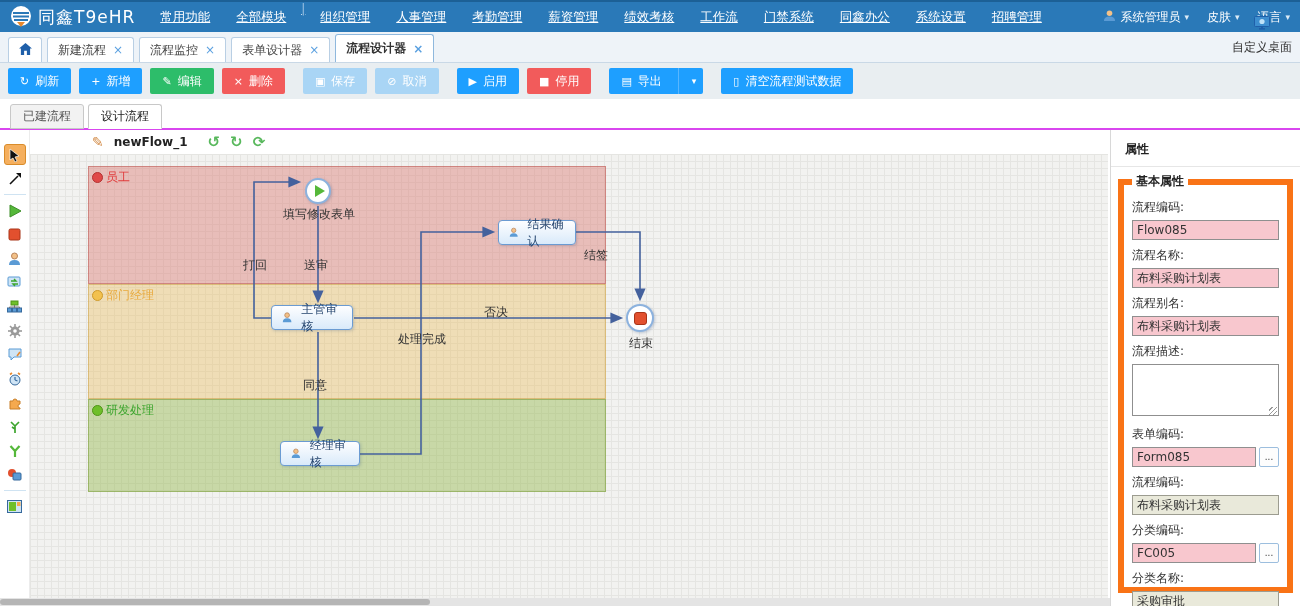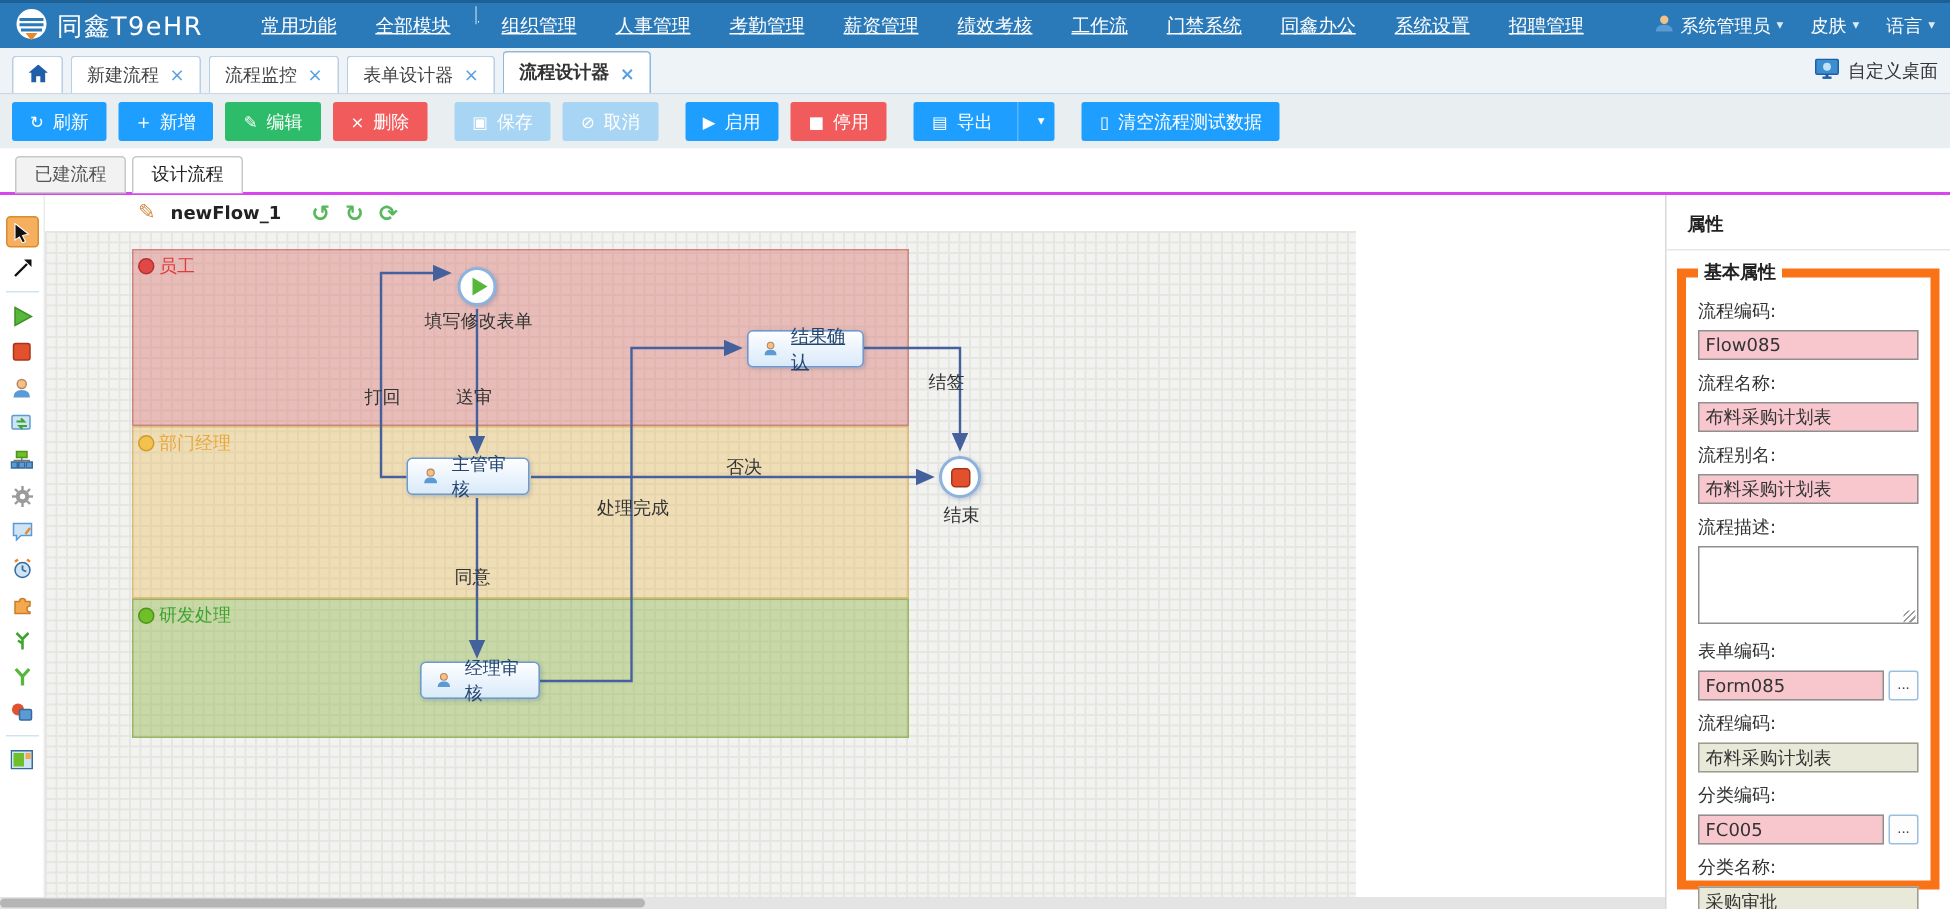--- a/index.html
+++ b/index.html
@@ -1,36 +1,36 @@
 <!DOCTYPE html>
 <html><head>
 <meta charset="utf-8">
 <style>
   * { box-sizing: border-box; margin:0; padding:0; }
   html,body { width:1300px; height:606px; overflow:hidden; }
   body { font-family:"DejaVu Sans","Liberation Sans",sans-serif; font-size:12px; background:#fff; position:relative; }
 
   
   .navbar { height:32px; background:#2a79b8; border-top:2px solid #1c6096; display:flex; align-items:center; color:#fff; padding:0 10px; }
-  .brand { display:flex; align-items:center; gap:6px; margin-right:26px; }
+  .brand { display:flex; align-items:center; gap:6px; margin-right:12px; }
   .brand-name { font-size:17px; letter-spacing:1px; color:#fff; }
   .nav-items { display:flex; align-items:flex-start; height:100%;text-decoration:underline; }
   .nav-item { color:#fff; padding:0 13px; height:100%; display:flex; align-items:center; cursor:pointer; font-size:12.5px; }
   .nav-divider { color:#9cc3e2; padding:0 2px; }
   .nav-right { margin-left:auto; display:flex; align-items:center; gap:18px; font-size:12px; }
   .nav-right .drop { display:flex; align-items:center; gap:4px; cursor:pointer; }
   .caret { font-size:9px; color:#dcebf7; }
 
   
   .tabbar { height:31px; background:#eef3f8; border-bottom:1px solid #c9d8e6; display:flex; align-items:flex-end; padding:0 8px; }
   .tab { height:25px; background:#fff; border:1px solid #b9cfe4; border-bottom:none; border-radius:3px 3px 0 0; display:flex; align-items:center; gap:7px; padding:0 10px; margin-right:5px; color:#444; cursor:pointer; }
   .tab.home { width:34px; justify-content:center; }
   .tab.active { height:28px; border-color:#8fb8dd; font-weight:bold; color:#333; }
   .tab .close { color:#5aa0e0; font-size:12px; cursor:pointer; }
-  .custom-desktop { margin-left:auto; display:flex; align-items:center; gap:6px; color:#333; margin-bottom:6px; cursor:pointer; }
+  .custom-desktop { margin-left:auto; display:flex; align-items:center; gap:6px; color:#333; margin-bottom:6px; cursor:pointer;flex-direction:column; }
 
   
   .toolbar { height:36px; background:#e9eef1; display:flex; align-items:center; padding:0 8px; gap:8px; }
   .btn { height:26px; border:none; border-radius:2px; color:#fff; font-size:12px; padding:0 12px; display:flex; align-items:center; gap:6px; cursor:pointer; font-family:inherit; }
   .btn .bicon { font-size:11px; }
   .btn.blue { background:#1e9fff; }
   .btn.green { background:#2dbd6a; }
   .btn.red { background:#f25b5b; }
   .btn.disabled { background:#a9d5f5; cursor:default; }
   .btn.split { padding-right:0; margin-left:10px; }
@@ -50,21 +50,21 @@
   .flow-pencil { color:#d28a45; font-size:14px; transform:rotate(0deg); }
   .flow-name { font-weight:bold; color:#222; margin-right:10px; }
   .hist-icon { color:#58b85c; font-size:15px; font-weight:bold; cursor:pointer; }
 
   .palette { position:absolute; left:0; top:0; width:30px; bottom:8px; background:#fff; border-right:1px solid #ececec; display:flex; flex-direction:column; align-items:center; padding-top:14px; gap:3px; z-index:3; }
   .ptool { width:22px; height:21px; display:flex; align-items:center; justify-content:center; cursor:pointer; border-radius:3px; }
   .ptool.selected { background:#f5af5e; border:1px solid #d98c2b; }
   .ptool svg { display:block; }
   .psep { width:22px; height:1px; background:#cfe3f2; margin:2px 0; }
 
-  .canvas { position:absolute; left:30px; top:24px; width:874px; height:444px;
+  .canvas { position:absolute; left:30px; top:24px; width:1078px; height:444px;
     background-color:#f2f2f0;
     background-image:linear-gradient(#e5e5e2 1px, transparent 1px), linear-gradient(90deg,#e5e5e2 1px, transparent 1px);
     background-size:7px 7px; overflow:hidden; }
 
   .lane { position:absolute; left:58px; width:518px; }
   .lane-label { position:absolute; top:2px; left:3px; display:flex; align-items:center; gap:3px; font-size:12px; }
   .lane-dot { width:11px; height:11px; border-radius:50%; display:inline-block; }
   .lane1 { top:12px; height:118px; background:rgba(219,116,109,.42); border:1px solid rgba(186,88,82,.55); }
   .lane1 .lane-label { color:#e03a3a; } .lane1 .lane-dot { background:#e04848; border:1px solid #b53030; }
   .lane2 { top:130px; height:115px; background:rgba(233,186,88,.38); border:1px solid rgba(200,155,60,.5); }
@@ -398,28 +398,28 @@
           <path d="M324,164 L590,164" marker-end="url(#arr)"></path>
           <path d="M546,78 L610,78 L610,144" marker-end="url(#arr)"></path>
         </g>
       </svg>
 
       <span class="edge-label" style="left:225px; top:111px;">打回</span>
       <span class="edge-label" style="left:286px; top:111px;">送审</span>
       <span class="edge-label" style="left:285px; top:231px;">同意</span>
       <span class="edge-label" style="left:392px; top:185px;">处理完成</span>
       <span class="edge-label" style="left:466px; top:158px;">否决</span>
-      <span class="edge-label" style="left:601px; top:101px;">结签</span>
+      <span class="edge-label" style="left:566px; top:101px;">结签</span>
 
       <div class="node-circle" style="left:275px; top:24px;">
         <span class="play-tri"></span>
       </div>
       <span class="node-label" style="left:289px; top:52px;">填写修改表单</span>
 
-      <div class="task-node" style="left:468px; top:66px; width:78px;text-decoration:underline;">
+      <div class="task-node" style="left:468px; top:66px; width:78px;">
         <svg width="12" height="13" viewBox="0 0 13 14">
             <circle cx="6.5" cy="4" r="3" fill="#f3c188" stroke="#b9845a"></circle>
             <path d="M1 13 Q1 8 6.5 8 Q12 8 12 13 Z" fill="#5b9bd5"></path>
           </svg>
         <span>结果确认</span>
       </div>
 
       <div class="task-node" style="left:241px; top:151px; width:82px;">
         <svg width="12" height="13" viewBox="0 0 13 14">
             <circle cx="6.5" cy="4" r="3" fill="#f3c188" stroke="#b9845a"></circle>

